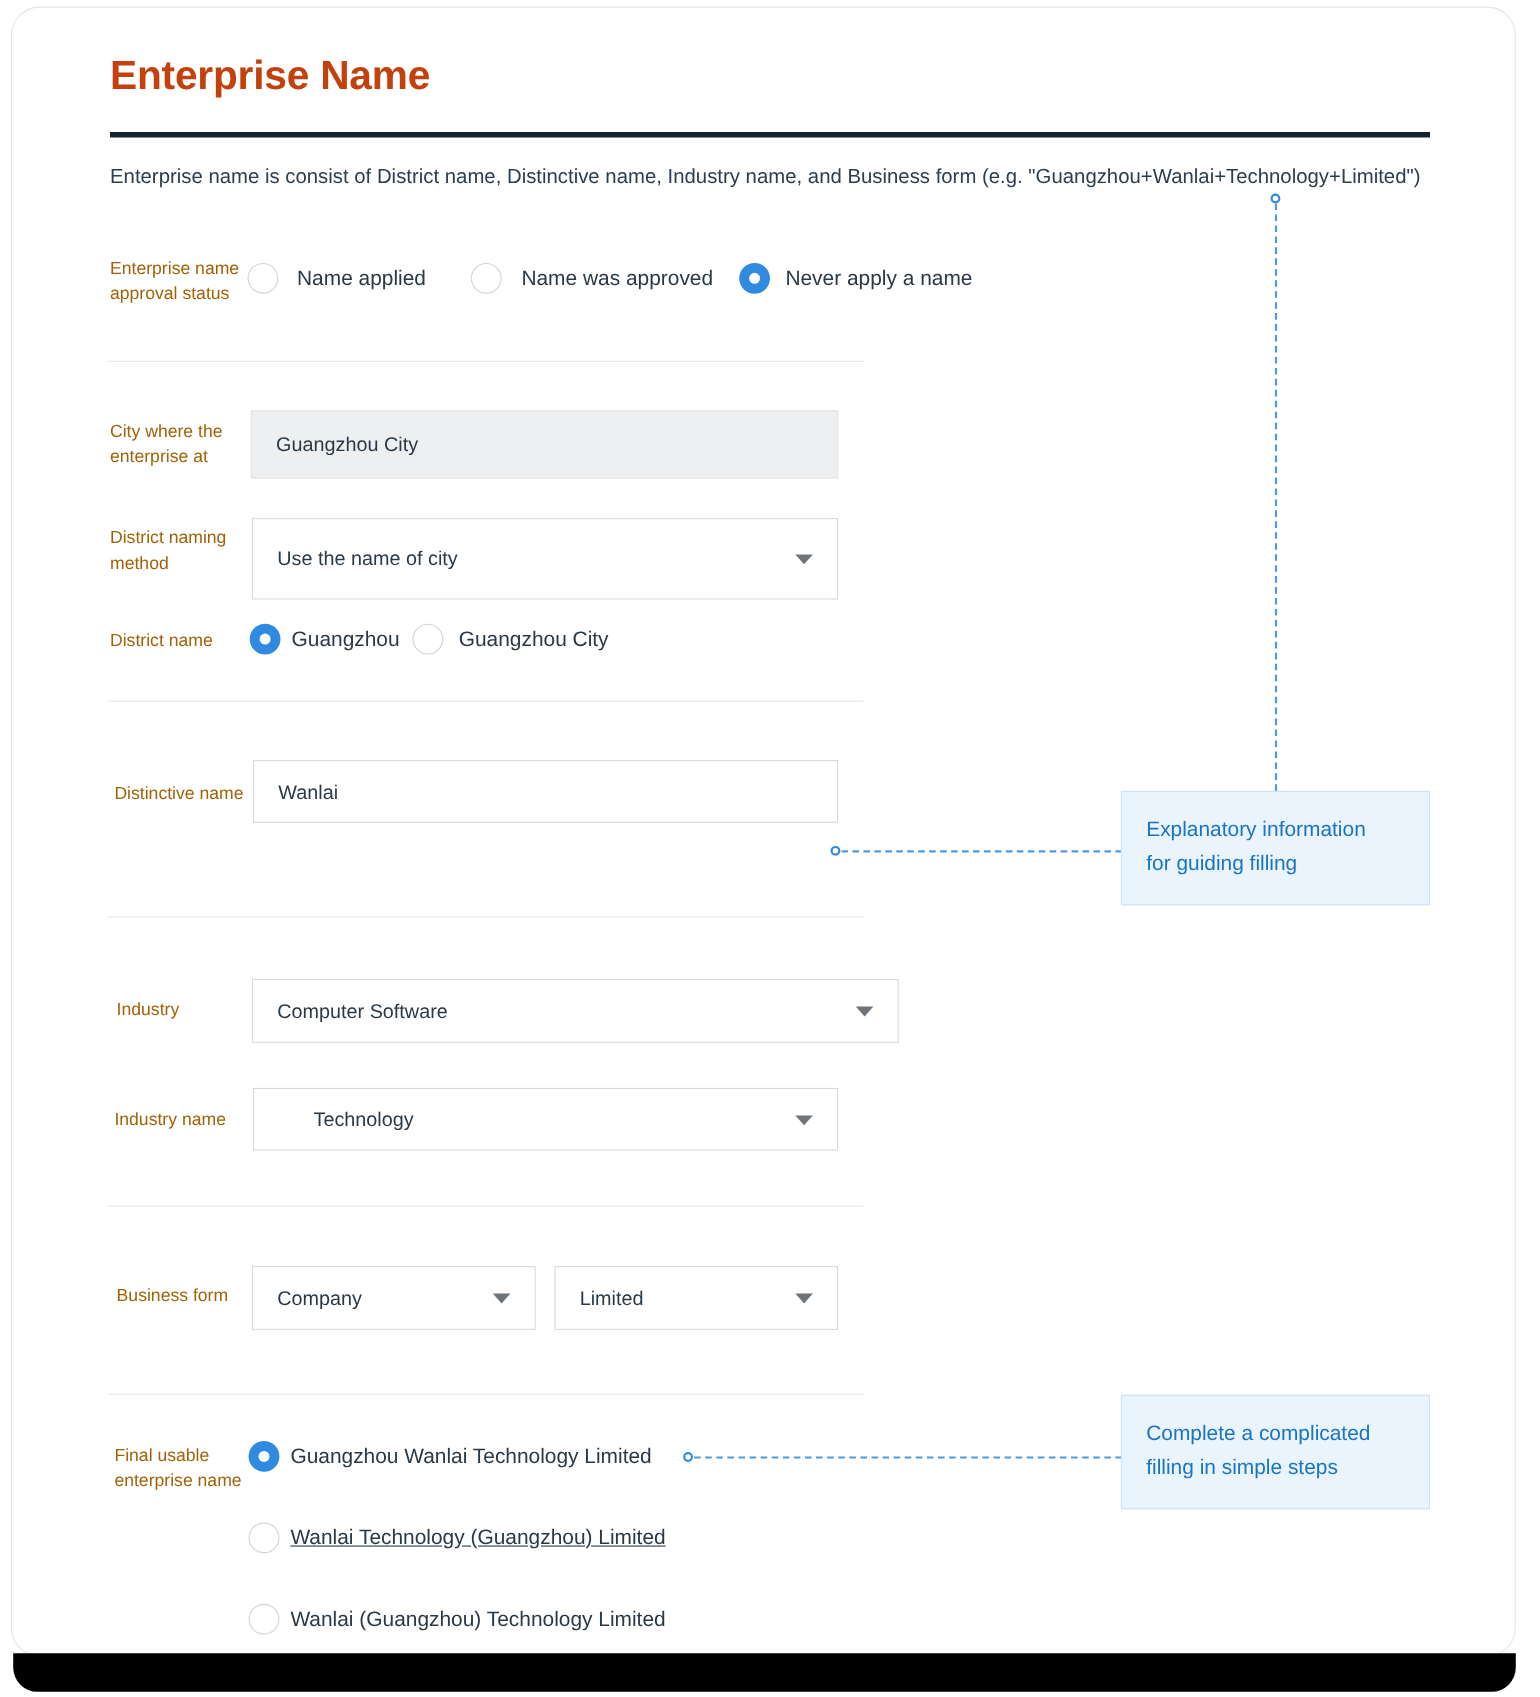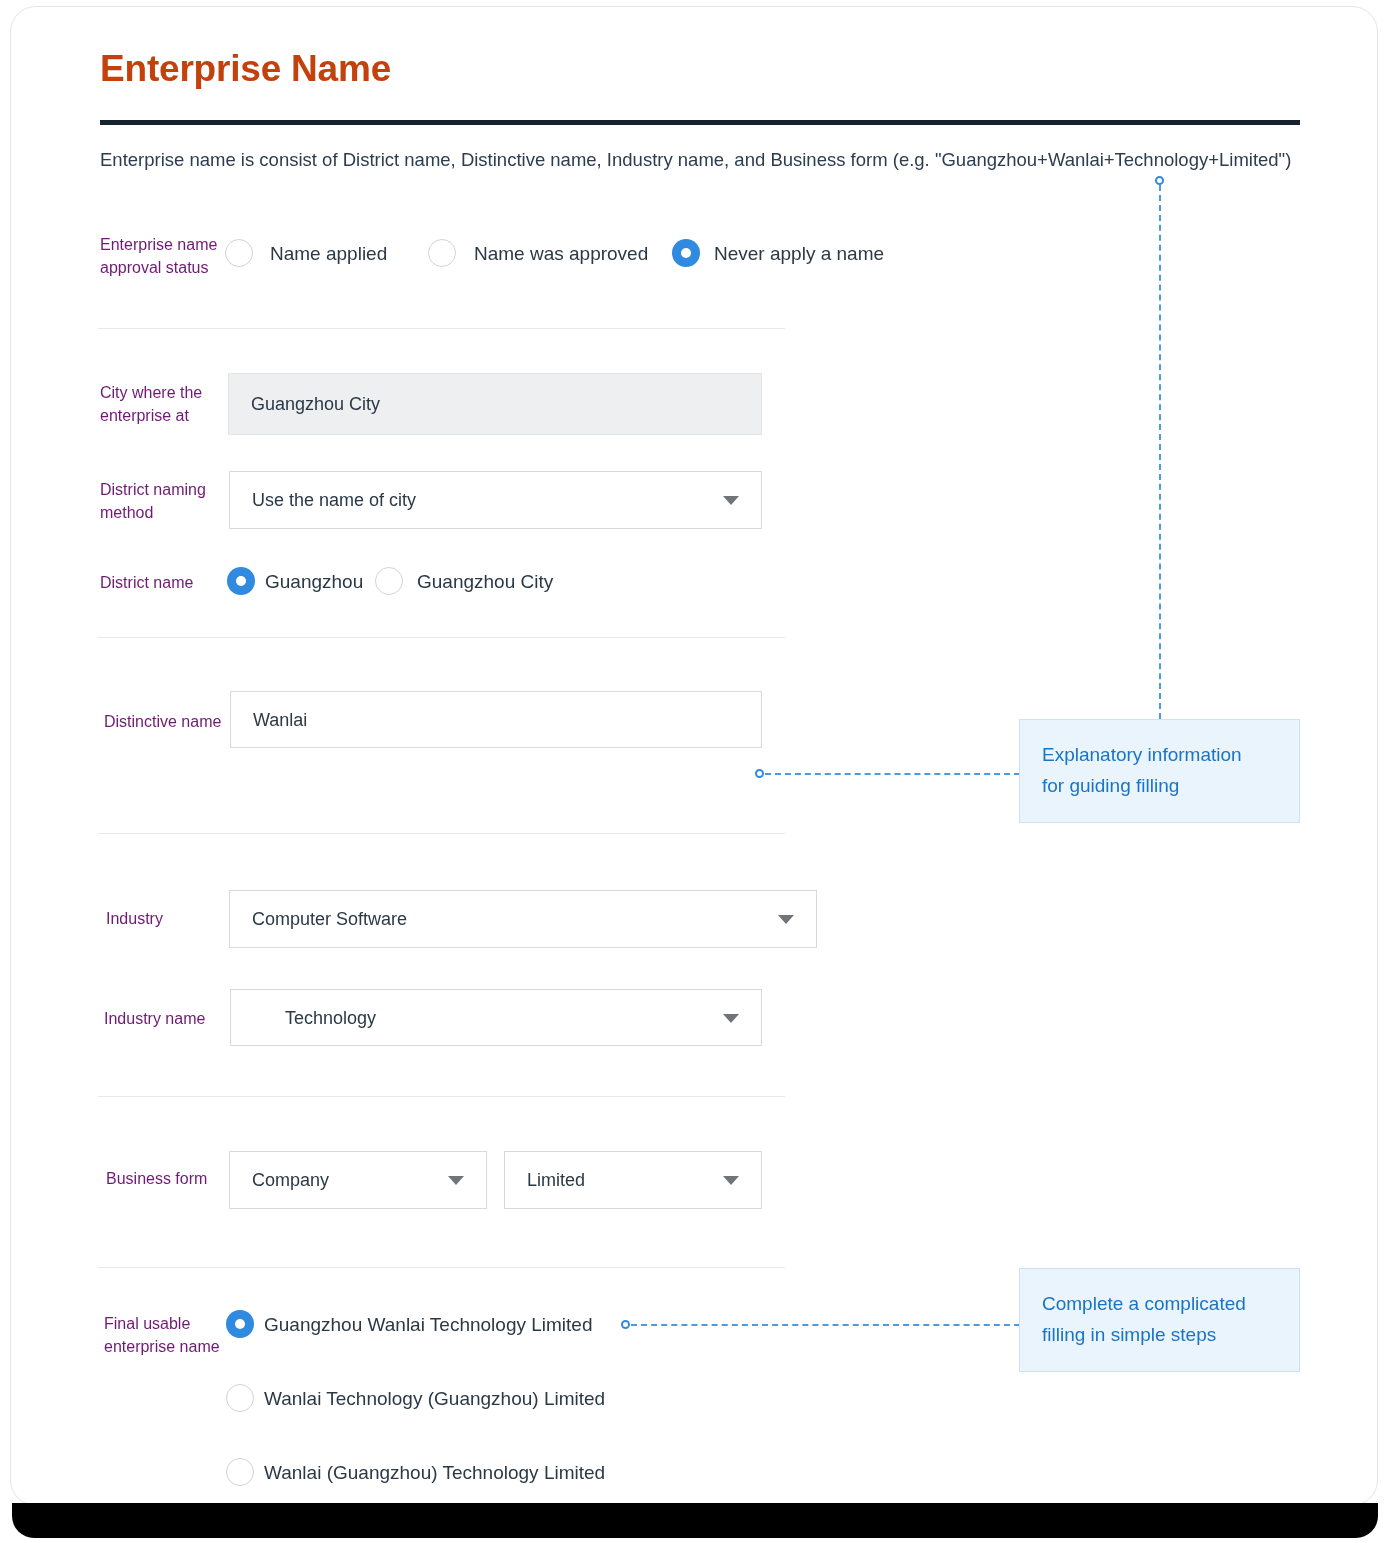--- a/index.html
+++ b/index.html
@@ -66,21 +66,21 @@
     width: 1210px;
     font-size: 18.5px;
     color: #2c3d4f;
     line-height: 1.35;
     white-space: nowrap;
   }
   
   .field-label {
     position: absolute;
     font-size: 16px;
-    color: #701a75;
+    color: #a16207;
     line-height: 1.42;
   }
   .divider {
     position: absolute;
     left: 98px;
     width: 687px;
     height: 1px;
     background: #e6e8ea;
   }
   
@@ -217,21 +217,21 @@
   <div class="radio-text" style="left:714px; top:244px;">Never apply a name</div>
 
   <div class="divider" style="top:328px;"></div>
 
   <div class="field-label" style="left:100px; top:382px; width:120px;">City where the enterprise at</div>
   <div class="textbox readonly" style="left:228px; top:373px; width:534px; height:62px;">
     <span class="value">Guangzhou City</span>
   </div>
 
   <div class="field-label" style="left:100px; top:479px; width:125px;">District naming method</div>
-  <div class="textbox" style="left:229px; top:471px; width:533px; height:58px;">
+  <div class="textbox" style="left:229px; top:471px; width:533px; height:74px;">
     <span class="value">Use the name of city</span>
     <span class="caret"></span>
   </div>
 
   <div class="field-label" style="left:100px; top:572px;">District name</div>
   <div class="radio checked" style="left:227px; top:567px;"></div>
   <div class="radio-text" style="left:265px; top:572px;">Guangzhou</div>
   <div class="radio" style="left:375px; top:567px;"></div>
   <div class="radio-text" style="left:417px; top:572px;">Guangzhou City</div>
 
@@ -268,21 +268,21 @@
     <span class="caret"></span>
   </div>
 
   <div class="divider" style="top:1267px;"></div>
 
   <div class="field-label" style="left:104px; top:1313px; width:125px;">Final usable enterprise name</div>
   <div class="radio checked" style="left:226px; top:1310px;"></div>
   <div class="radio-text" style="left:264px; top:1315px;">Guangzhou Wanlai Technology Limited</div>
 
   <div class="radio" style="left:226px; top:1384px;"></div>
-  <div class="radio-text" style="left:264px; top:1389px;">Wanlai Technology (Guangzhou) Limited</div>
+  <div class="radio-text" style="left:264px; top:1389px;text-decoration:underline;">Wanlai Technology (Guangzhou) Limited</div>
 
   <div class="radio" style="left:226px; top:1458px;"></div>
   <div class="radio-text" style="left:264px; top:1463px;">Wanlai  (Guangzhou) Technology Limited</div>
 
   <div class="endpoint" style="left:1155px; top:176px;"></div>
   <div class="dot-v" style="left:1159px; top:185px; height:534px;"></div>
 
   <div class="endpoint" style="left:755px; top:769px;"></div>
   <div class="dot-h" style="left:765px; top:773px; width:255px;"></div>
 

